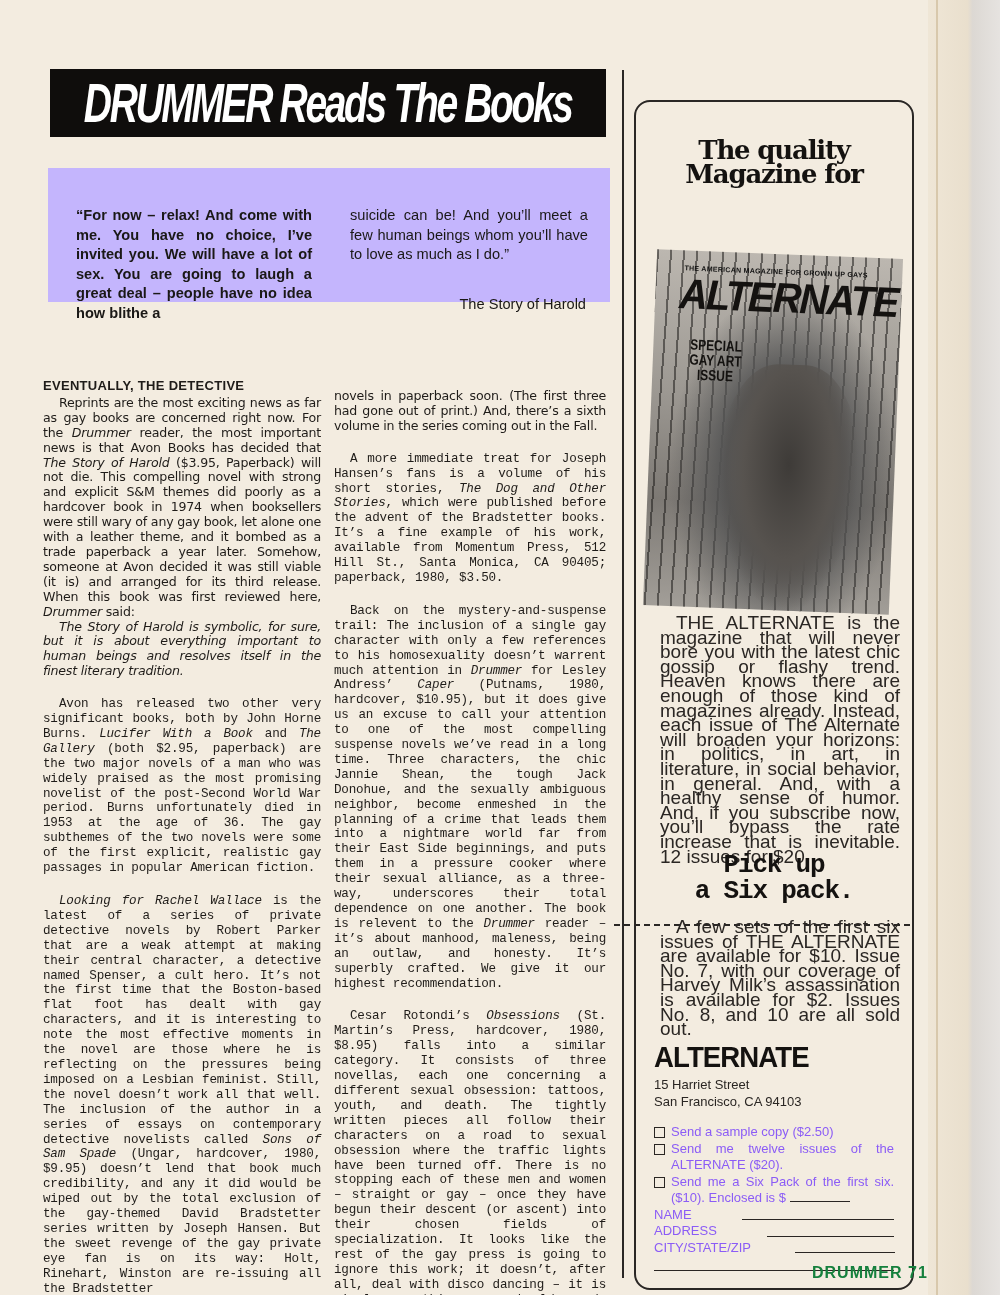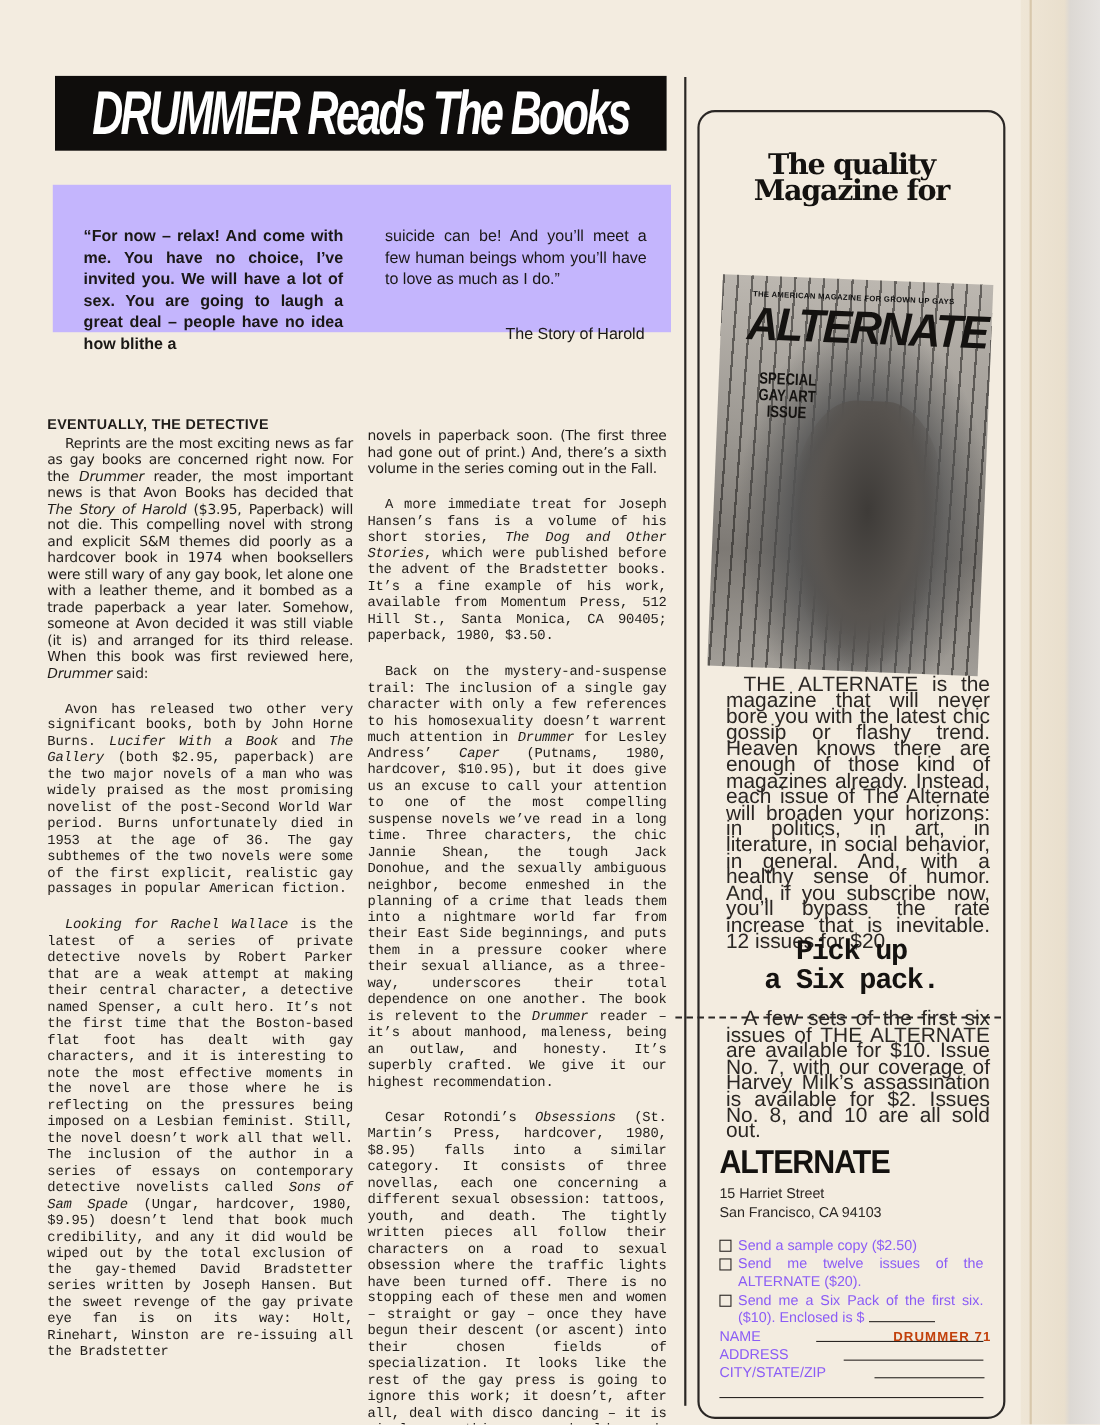--- a/index.html
+++ b/index.html
@@ -138,22 +138,22 @@
     margin: 3px 6px 0 0; flex: 0 0 auto; background: transparent; cursor: pointer;
   }
   .opt-label { text-align: justify; flex: 1; }
   .field-row { display: flex; align-items: flex-end; gap: 44px; }
   .field-line { flex: 1; border-bottom: 1px solid #2a2623; height: 12px; margin-left: 6px; margin-bottom: 3px; background: transparent; }
   .field-line.short { flex: 0 0 100px; margin-left: auto; }
   .enclosed-line { display: inline-block; width: 60px; border-bottom: 1px solid #2a2623; height: 11px; vertical-align: baseline; }
   .blank-line { margin-top: 14px; border-bottom: 1px solid #2a2623; height: 0; }
 
   .folio {
-    position: absolute; left: 812px; top: 1208px; font-family: "Liberation Sans", sans-serif;
-    font-size: 12px; font-weight: bold; letter-spacing: 1px; color: #c2410c;
+    position: absolute; left: 812px; top: 1264px; font-family: "Liberation Sans", sans-serif;
+    font-size: 16px; font-weight: bold; letter-spacing: 1px; color: #15803d;
   }
   i { font-style: italic; }
 </style>
 </head>
 <body>
 
 <div class="page-edge"></div>
 <div class="page-edge-line"></div>
 
 <div class="masthead">
@@ -163,20 +163,21 @@
 <div class="quote-box">
   <div class="quote-col left">“For now – relax! And come with me. You have no choice, I’ve invited you. We will have a lot of sex. You are going to laugh a great deal – people have no idea how blithe a</div>
   <div class="quote-col right">suicide can be! And you’ll meet a few human beings whom you’ll have to love as much as I do.”</div>
   <div class="quote-attrib">The Story of Harold</div>
 </div>
 
 <div class="col col-1">
   <p class="section-heading">EVENTUALLY, THE DETECTIVE</p>
   <div id="col1-body">
       <p><span>Reprints are the most exciting news as far as gay books are concerned right now. For the </span><i>Drummer</i><span> reader, the most important news is that Avon Books has decided that </span><i>The Story of Harold</i><span> ($3.95, Paperback) will not die. This compelling novel with strong and explicit S&amp;M themes did poorly as a hardcover book in 1974 when booksellers were still wary of any gay book, let alone one with a leather theme, and it bombed as a trade paperback a year later. Somehow, someone at Avon decided it was still viable (it is) and arranged for its third release. When this book was first reviewed here, </span><i>Drummer</i><span> said:</span></p>
+      <p><i>The Story of Harold is symbolic, for sure, but it is about everything important to human beings and resolves itself in the finest literary tradition.</i></p>
       <p class="gap"><span>Avon has released two other very significant books, both by John Horne Burns. </span><i>Lucifer With a Book</i><span> and </span><i>The Gallery</i><span> (both $2.95, paperback) are the two major novels of a man who was widely praised as the most promising novelist of the post-Second World War period. Burns unfortunately died in 1953 at the age of 36. The gay subthemes of the two novels were some of the first explicit, realistic gay passages in popular American fiction.</span></p>
       <p class="gap"><i>Looking for Rachel Wallace</i><span> is the latest of a series of private detective novels by Robert Parker that are a weak attempt at making their central character, a detective named Spenser, a cult hero. It’s not the first time that the Boston-based flat foot has dealt with gay characters, and it is interesting to note the most effective moments in the novel are those where he is reflecting on the pressures being imposed on a Lesbian feminist. Still, the novel doesn’t work all that well. The inclusion of the author in a series of essays on contemporary detective novelists called </span><i>Sons of Sam Spade</i><span> (Ungar, hardcover, 1980, $9.95) doesn’t lend that book much credibility, and any it did would be wiped out by the total exclusion of the gay-themed David Bradstetter series written by Joseph Hansen. But the sweet revenge of the gay private eye fan is on its way: Holt, Rinehart, Winston are re-issuing all the Bradstetter</span></p>
     </div>
 </div>
 
 <div class="col col-2">
   <div id="col2-body">
       <p style="text-indent: 0px;"><span>novels in paperback soon. (The first three had gone out of print.) And, there’s a sixth volume in the series coming out in the Fall.</span></p>
       <p class="gap"><span>A more immediate treat for Joseph Hansen’s fans is a volume of his short stories, </span><i>The Dog and Other Stories</i><span>, which were published before the advent of the Bradstetter books. It’s a fine example of his work, available from Momentum Press, 512 Hill St., Santa Monica, CA 90405; paperback, 1980, $3.50.</span></p>
       <p class="gap"><span>Back on the mystery-and-suspense trail: The inclusion of a single gay character with only a few references to his homosexuality doesn’t warrent much attention in </span><i>Drummer</i><span> for Lesley Andress’ </span><i>Caper</i><span> (Putnams, 1980, hardcover, $10.95), but it does give us an excuse to call your attention to one of the most compelling suspense novels we’ve read in a long time. Three characters, the chic Jannie Shean, the tough Jack Donohue, and the sexually ambiguous neighbor, become enmeshed in the planning of a crime that leads them into a nightmare world far from their East Side beginnings, and puts them in a pressure cooker where their sexual alliance, as a three-way, underscores their total dependence on one another. The book is relevent to the </span><i>Drummer</i><span> reader – it’s about manhood, maleness, being an outlaw, and honesty. It’s superbly crafted. We give it our highest recommendation.</span></p>

